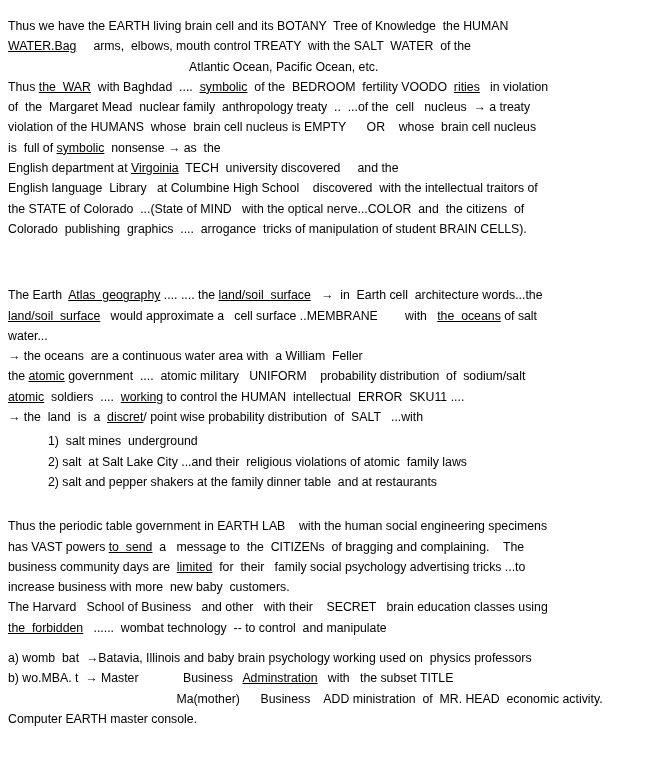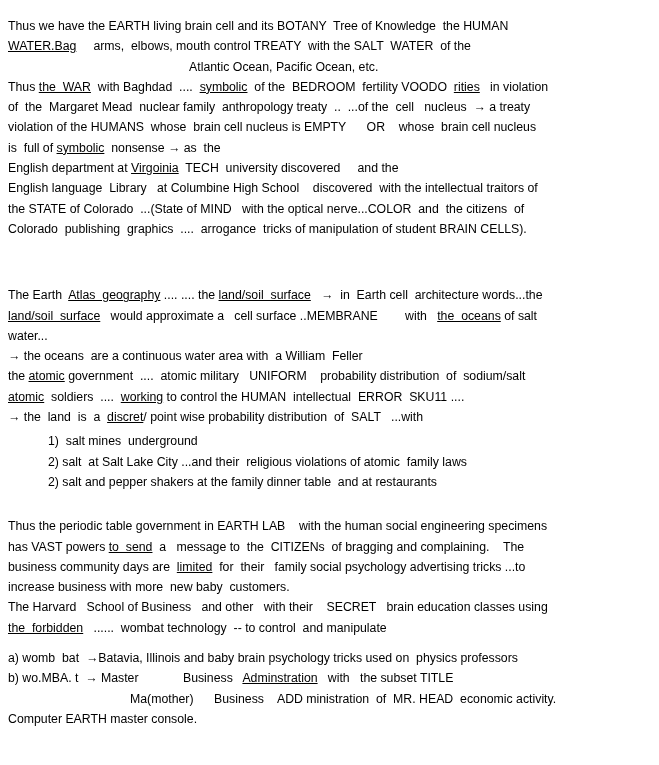--- a/index.html
+++ b/index.html
@@ -38,20 +38,21 @@
   .list {
     margin: 4px;
     padding: 0;
   }
   .list-item {
     padding-left: 36px;
     white-space: pre-wrap;
   }
   .indent-center {
     padding-left: 122px;
+    text-align: center;
   }
   .block { display: block; }
 </style>
 </head>
 <body>
 
 <div class="page">
 
   <p class="para"><span class="block">Thus we have the EARTH living brain cell and its BOTANY  Tree of Knowledge  the HUMAN</span><span class="block"><span class="u">WATER.Bag</span>     arms,  elbows, mouth control TREATY  with the SALT  WATER  of the</span><span class="block">                                                     Atlantic Ocean, Pacific Ocean, etc.</span></p>
 
@@ -67,19 +68,19 @@
     <p class="list-item">2) salt  at Salt Lake City ...and their  religious violations of atomic  family laws</p>
     <p class="list-item">2) salt and pepper shakers at the family dinner table  and at restaurants</p>
   </div>
 
   <div class="gap-md"></div>
 
   <p class="para"><span class="block">Thus the periodic table government in EARTH LAB    with the human social engineering specimens</span><span class="block">has VAST powers <span class="u">to  send</span>  a   message to  the  CITIZENs  of bragging and complaining.    The</span><span class="block">business community days are  <span class="u">limited</span>  for  their   family social psychology advertising tricks ...to</span><span class="block">increase business with more  new baby  customers.</span><span class="block">The Harvard   School of Business   and other   with their    SECRET   brain education classes using</span><span class="block"><span class="u">the  forbidden</span>   ......  wombat technology  -- to control  and manipulate</span></p>
 
   <div class="gap-sm"></div>
 
-  <p class="para"><span class="block">a) womb  bat  →Batavia, Illinois and baby brain psychology tricks used on  physics professors</span><span class="block">b) wo.MBA. t  → Master             Business   <span class="u">Adminstration</span>   with   the subset TITLE</span></p>
+  <p class="para"><span class="block">a) womb  bat  →Batavia, Illinois and baby brain psychology working used on  physics professors</span><span class="block">b) wo.MBA. t  → Master             Business   <span class="u">Adminstration</span>   with   the subset TITLE</span></p>
 
   <p class="para indent-center"><span class="block">Ma(mother)      Business    ADD ministration  of  MR. HEAD  economic activity.</span></p>
 
   <p class="para"><span class="block">Computer EARTH master console.</span></p>
 
 </div>
 
 </body></html>

